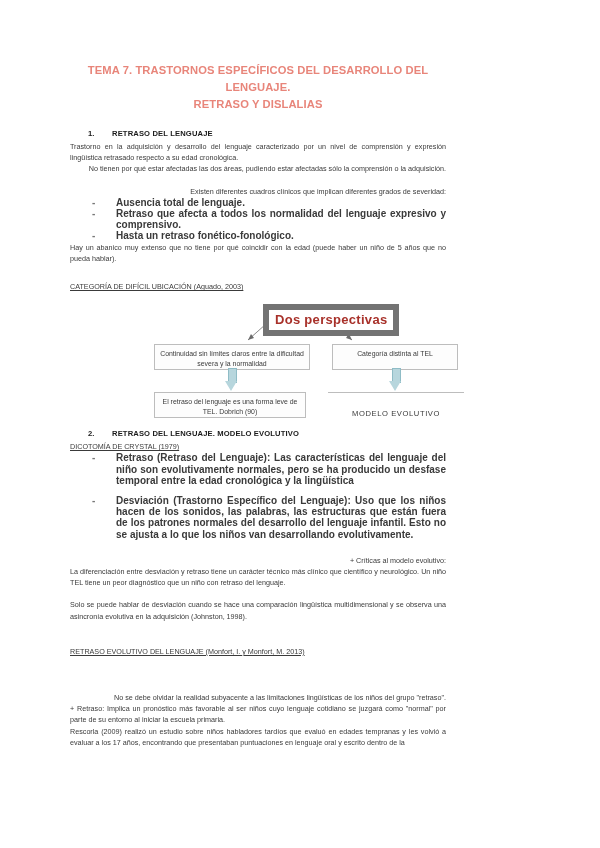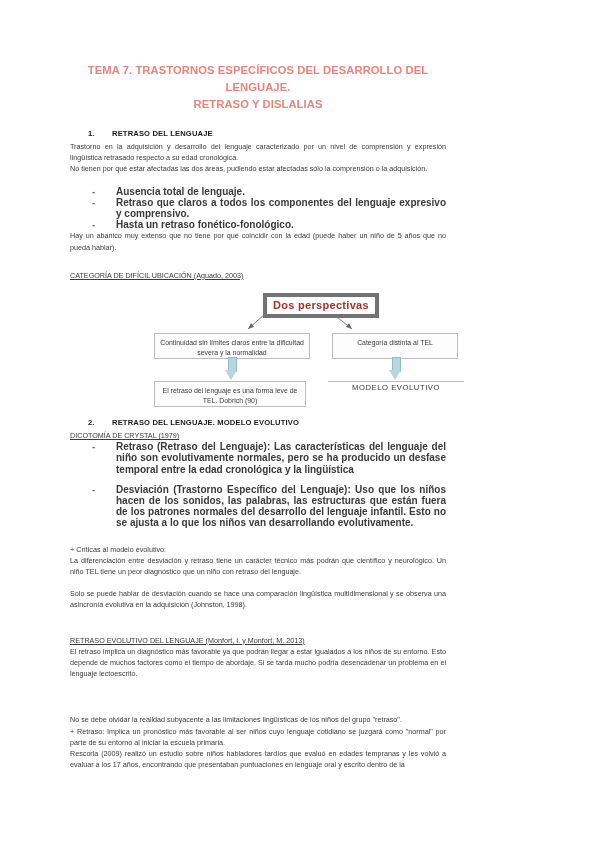--- a/index.html
+++ b/index.html
@@ -42,21 +42,21 @@
     display: inline-block;
     width: 24px;
   }
   p.body {
     font-size: 7.2px;
     line-height: 11.2px;
     margin: 0;
     text-align: justify;
     color: #3a3a3a;
   }
-  p.body.nojust { text-align: left; }
+  p.body.nojust { text-align: right; }
   .gap-s { height: 6px; }
   .gap-m { height: 11px; }
   .gap-l { height: 17px; }
   .gap-xl { height: 24px; }
   ul.dash {
     list-style: none;
     margin: 0;
     padding: 0 0 0 22px;
   }
   ul.dash > li {
@@ -87,24 +87,24 @@
   
   .diagram {
     position: relative;
     height: 120px;
     margin-top: 6px;
   }
   .dp-box {
     position: absolute;
     left: 193px;
     top: 6px;
-    border: 4px solid #737373;
+    border: 6px solid #737373;
     background: #ffffff;
     padding: 2px 6px 3px 6px;
-    font-size: 11px;
+    font-size: 13px;
     font-weight: bold;
     color: #a8312a;
     letter-spacing: 0.3px;
     white-space: nowrap;
   }
   .dbox {
     position: absolute;
     border: 1px solid #bdbdbd;
     background: #fdfdfd;
     font-size: 6.9px;
@@ -117,21 +117,21 @@
   .dbox-left-top  { left: 84px;  top: 46px;  width: 156px; height: 26px; }
   .dbox-left-bot  { left: 84px;  top: 94px;  width: 152px; height: 26px; }
   .dbox-right-top { left: 262px; top: 46px;  width: 126px; height: 26px; }
   .dbox-right-bot {
     left: 258px; top: 94px; width: 136px; height: 22px;
     border: none;
     border-top: 1px solid #bdbdbd;
     background: transparent;
     font-size: 7.6px;
     letter-spacing: 0.6px;
-    padding-top: 1px;
+    padding-top: 16px;
   }
   svg.connectors {
     position: absolute;
     left: 0; top: 0;
     width: 460px; height: 120px;
     overflow: visible;
   }
   .fat-arrow {
     position: absolute;
     width: 13px;
@@ -169,24 +169,25 @@
 
   <div class="section-head">
     <span class="num">1.</span><span>RETRASO DEL LENGUAJE</span>
   </div>
 
   <p class="body">Trastorno en la adquisición y desarrollo del lenguaje caracterizado por un nivel de comprensión y expresión lingüística retrasado respecto a su edad cronológica.</p>
   <p class="body nojust">No tienen por qué estar afectadas las dos áreas, pudiendo estar afectadas sólo la comprensión o la adquisición.</p>
 
   <div class="gap-m"></div>
 
+  <p class="body nojust">Existen diferentes cuadros clínicos que implican diferentes grados de severidad:</p>
 
   <ul class="dash">
     <li>Ausencia total de lenguaje.</li>
-    <li>Retraso que claros a todos los componentes del lenguaje expresivo y comprensivo.</li>
+    <li>Retraso que afecta a todos los normalidad del lenguaje expresivo y comprensivo.</li>
     <li>Hasta un retraso fonético-fonológico.</li>
   </ul>
 
   <p class="body">Hay un abanico muy extenso que no tiene por qué coincidir con la edad (puede haber un niño de 5 años que no pueda hablar).</p>
 
   <div class="gap-l"></div>
 
   <p class="underline-head">CATEGORÍA DE DIFÍCIL UBICACIÓN (Aguado, 2003)</p>
 
   <div class="diagram">
@@ -228,30 +229,29 @@
   <p class="underline-head">DICOTOMÍA DE CRYSTAL (1979)</p>
 
   <ul class="dash spaced">
     <li>Retraso (Retraso del Lenguaje): Las características del lenguaje del niño son evolutivamente normales, pero se ha producido un desfase temporal entre la edad cronológica y la lingüística</li>
     <li>Desviación (Trastorno Específico del Lenguaje): Uso que los niños hacen de los sonidos, las palabras, las estructuras que están fuera de los patrones normales del desarrollo del lenguaje infantil. Esto no se ajusta a lo que los niños van desarrollando evolutivamente.</li>
   </ul>
 
   <div class="gap-s"></div>
 
   <p class="body nojust">+ Críticas al modelo evolutivo:</p>
-  <p class="body">La diferenciación entre desviación y retraso tiene un carácter técnico más podrán que científico y neurológico. Un niño TEL tiene un peor diagnóstico que un niño con retraso del lenguaje.</p>
+  <p class="body">La diferenciación entre desviación y retraso tiene un carácter técnico más clínico que científico y neurológico. Un niño TEL tiene un peor diagnóstico que un niño con retraso del lenguaje.</p>
 
   <div class="gap-m"></div>
 
   <p class="body">Solo se puede hablar de desviación cuando se hace una comparación lingüística multidimensional y se observa una asincronía evolutiva en la adquisición (Johnston, 1998).</p>
 
   <div class="gap-xl"></div>
 
   <p class="underline-head">RETRASO EVOLUTIVO DEL LENGUAJE (Monfort, I. y Monfort, M. 2013)</p>
-  <p class="body">El retraso implica un diagnóstico más favorable ya que podrán llegar a estar igualados a los niños de su entorno. Esto depende de muchos factores como el tiempo de abordaje. Si se tarda mucho podría desencadenar un problema en el lenguaje lectoescrito.</p>
 
   <div class="gap-xl"></div>
 
 
   <div class="gap-m"></div>
 
   <p class="body nojust">No se debe olvidar la realidad subyacente a las limitaciones lingüísticas de los niños del grupo "retraso".</p>
   <p class="body">+ Retraso: Implica un pronóstico más favorable al ser niños cuyo lenguaje cotidiano se juzgará como "normal" por parte de su entorno al iniciar la escuela primaria.</p>
   <p class="body">Rescorla (2009) realizó un estudio sobre niños habladores tardíos que evaluó en edades tempranas y les volvió a evaluar a los 17 años, encontrando que presentaban puntuaciones en lenguaje oral y escrito dentro de la</p>
 

